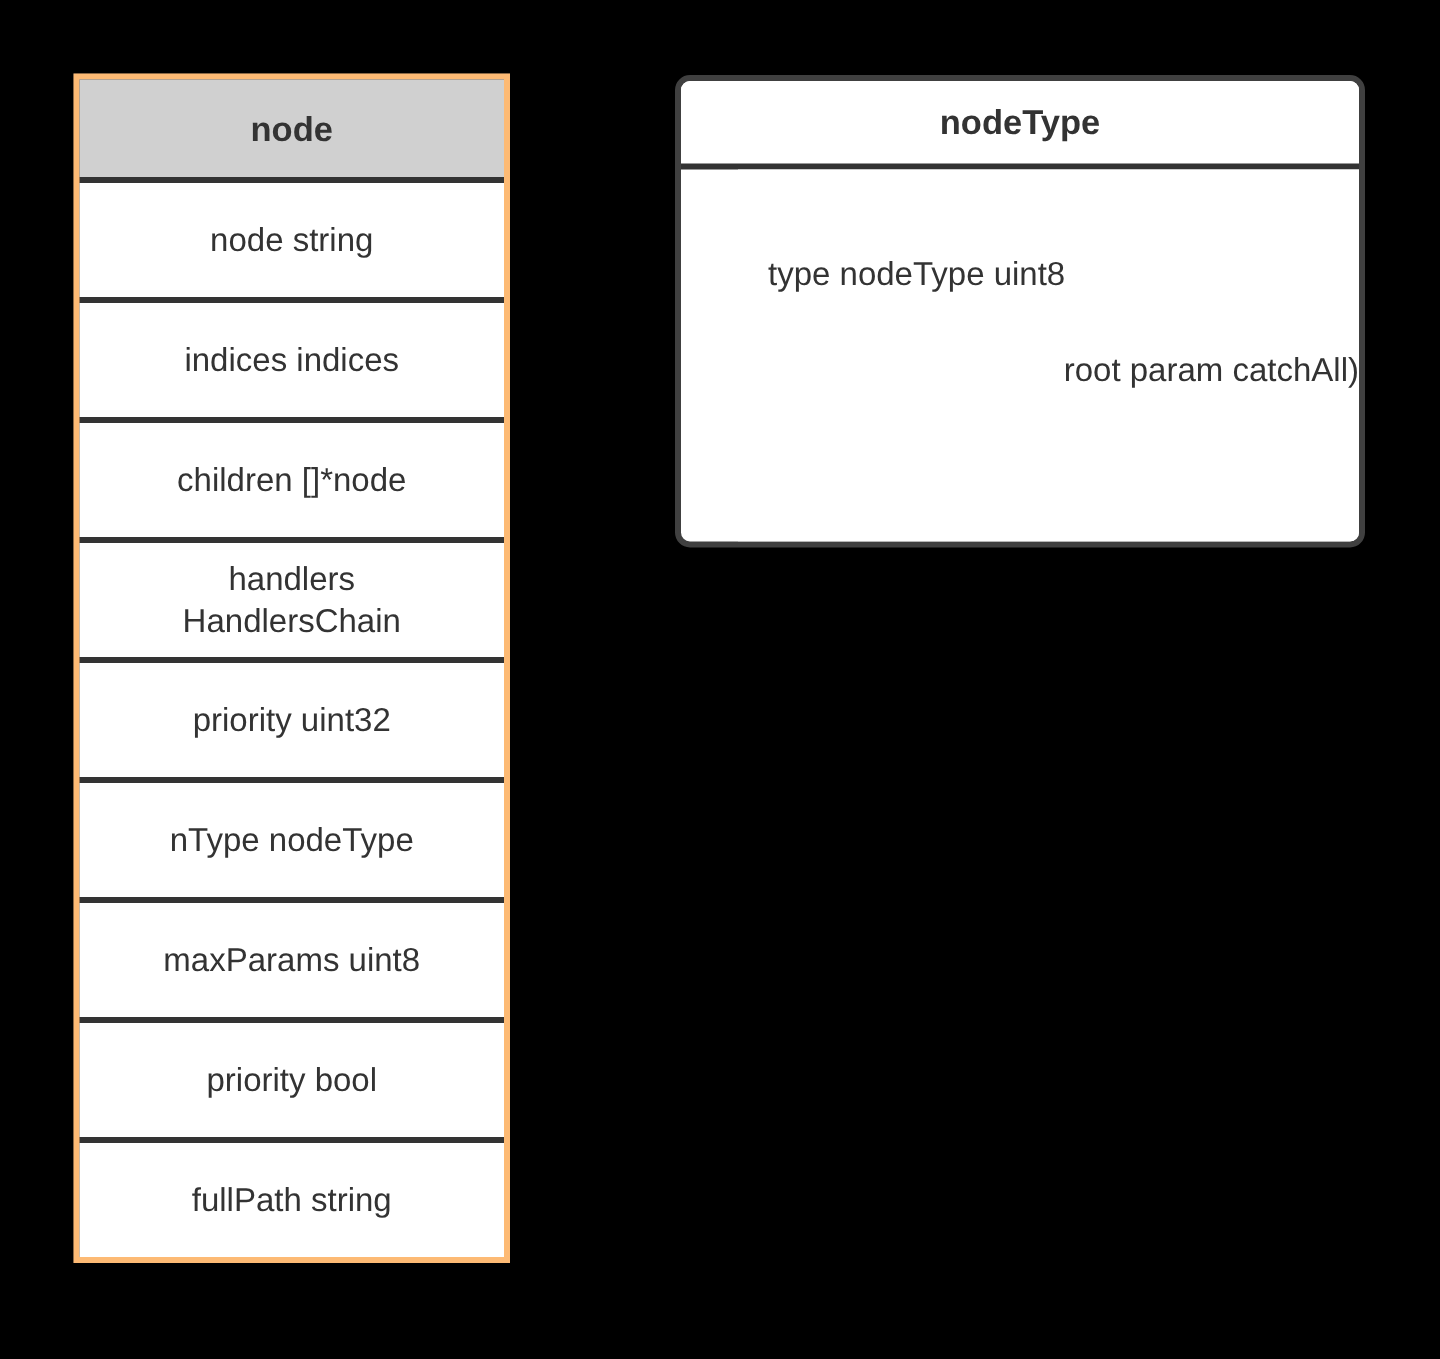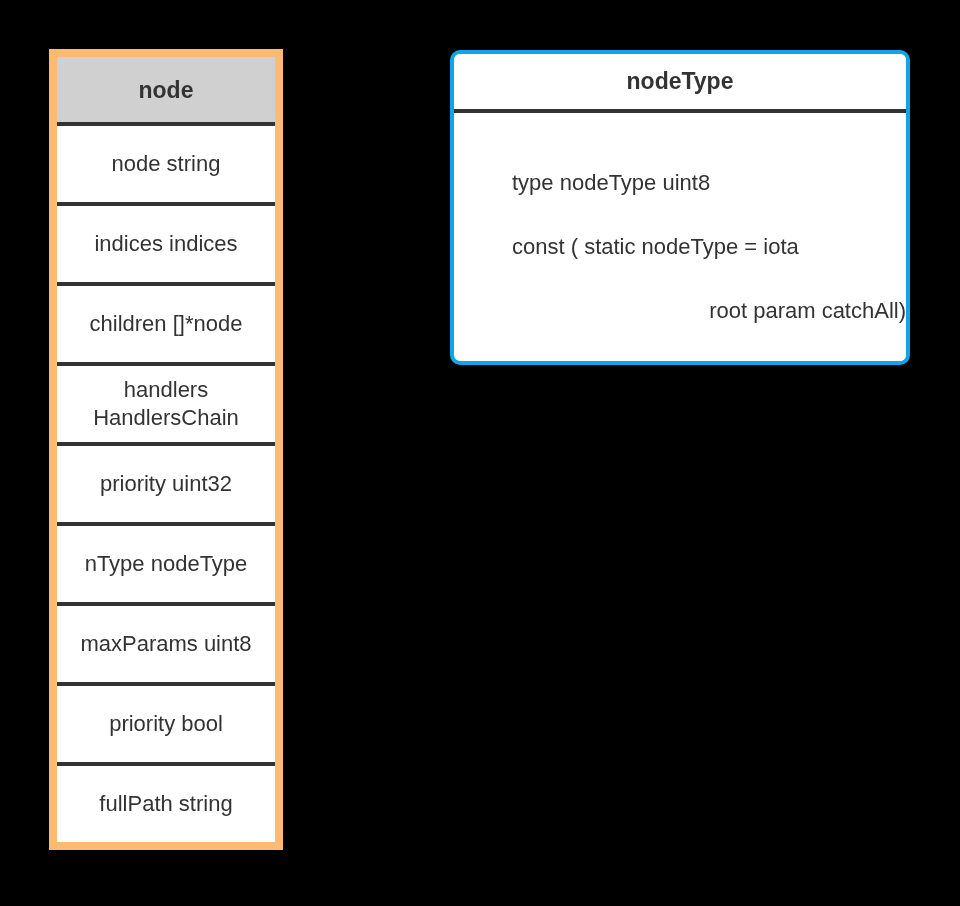--- a/index.html
+++ b/index.html
@@ -20,23 +20,23 @@
     position: absolute;
     inset: 0;
     background: #000000;
   }
 
   
   .class-table {
     position: absolute;
     left: 49px;
     top: 49px;
-    width: 234px;
+    width: 291px;
     box-sizing: border-box;
-    border: 8px solid #fdba74;
+    border: 4px solid #fdba74;
     background: #333333;
     display: flex;
     flex-direction: column;
   }
   .class-table .row {
     box-sizing: border-box;
     background: #ffffff;
     color: #333333;
     font-size: 22px;
     line-height: 28px;
@@ -61,21 +61,21 @@
   }
 
   
   .type-box {
     position: absolute;
     left: 450px;
     top: 50px;
     width: 460px;
     height: 315px;
     box-sizing: border-box;
-    border: 4px solid #0ea5e9;
+    border: 4px solid #404040;
     border-radius: 10px;
     background: #ffffff;
     overflow: hidden;
     display: flex;
     flex-direction: column;
   }
   .type-box .type-header {
     height: 55px;
     flex: 0 0 auto;
     display: flex;
@@ -146,18 +146,17 @@
       <span class="multiline">fullPath string</span>
     </div>
   </div>
 
   <div class="type-box">
     <div class="type-header">
       <span>nodeType</span>
     </div>
     <div class="type-body">
       <div class="type-line">type nodeType uint8</div>
-      <div class="type-line">const ( static nodeType = iota</div>
       <div class="type-line">root param catchAll)</div>
     </div>
   </div>
 
 </div>
 
 </body></html>

